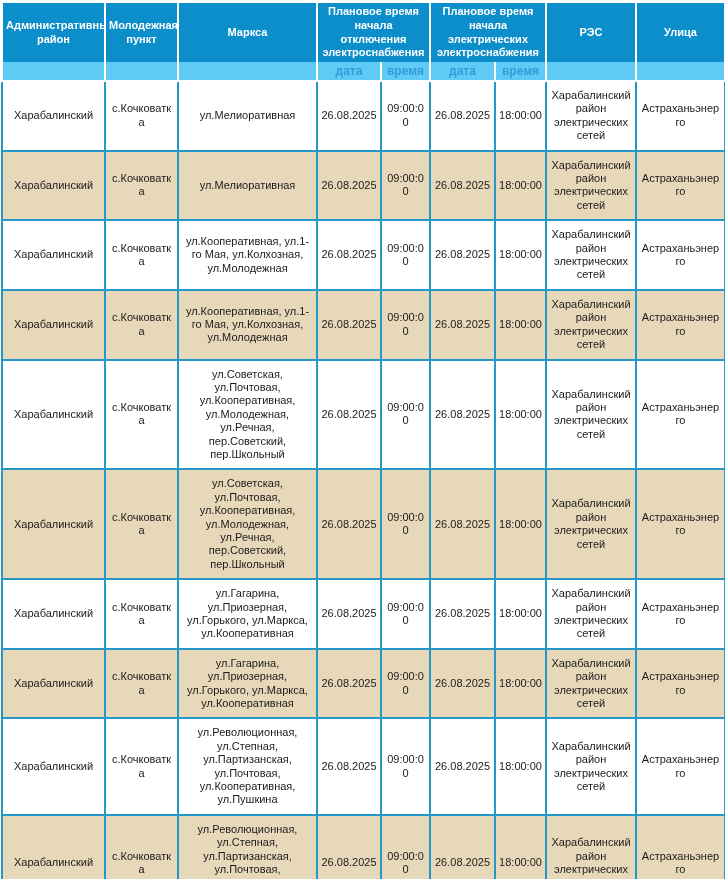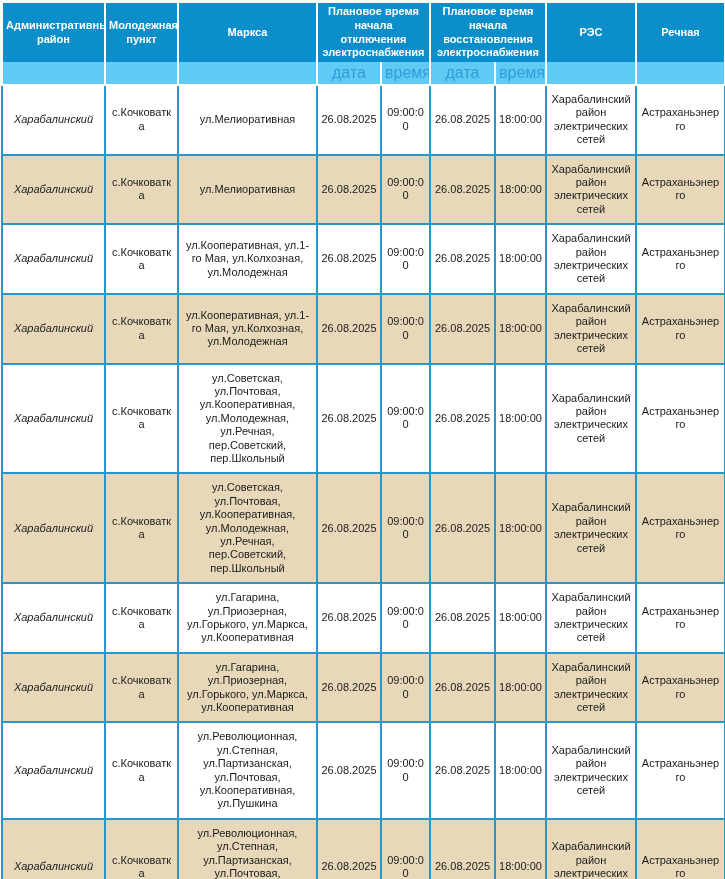--- a/index.html
+++ b/index.html
@@ -41,41 +41,41 @@
     background:var(--header-bg);
     color:var(--header-text);
     font-size:11px;
     line-height:1.25;
     height:50px;
     border-bottom:none;
   }
   thead tr.sub-header th{
     background:var(--subheader-bg);
     color:var(--subheader-text);
-    font-size:16px;
+    font-size:12px;
     height:14px;
     border-top:none;
-    font-weight:normal;
+    font-weight:bold;
   }
   
   tbody td{
     border:2px solid var(--border);
     background:var(--row-bg);
     color:var(--body-text);
     font-size:11px;
     line-height:1.22;
     text-align:center;
     vertical-align:middle;
     padding:7px 3px;
     word-wrap:break-word;
   }
   tbody tr:nth-child(even) td{
     background:var(--row-alt-bg);
   }
-  tbody tr td:first-child{border-left:2px solid var(--border);font-style:italic;}
+  tbody tr td:first-child{border-left:2px solid var(--border);}
 </style>
 </head>
 <body>
 
 <div class="page">
   <table>
     <colgroup>
       <col style="width:103px">
       <col style="width:73px">
       <col style="width:139px">
@@ -85,23 +85,23 @@
       <col style="width:51px">
       <col style="width:90px">
       <col style="width:89px">
     </colgroup>
     <thead>
       <tr class="main-header">
         <th>Административный район</th>
         <th>Молодежная пункт</th>
         <th>Маркса</th>
         <th colspan="2">Плановое время начала отключения электроснабжения</th>
-        <th colspan="2">Плановое время начала восстановления электроснабжения</th>
+        <th colspan="2">Плановое время начала электрических электроснабжения</th>
         <th>РЭС</th>
-        <th>Речная</th>
+        <th>Улица</th>
       </tr>
       <tr class="sub-header">
         <th></th>
         <th></th>
         <th></th>
         <th>дата</th>
         <th>время</th>
         <th>дата</th>
         <th>время</th>
         <th></th>

